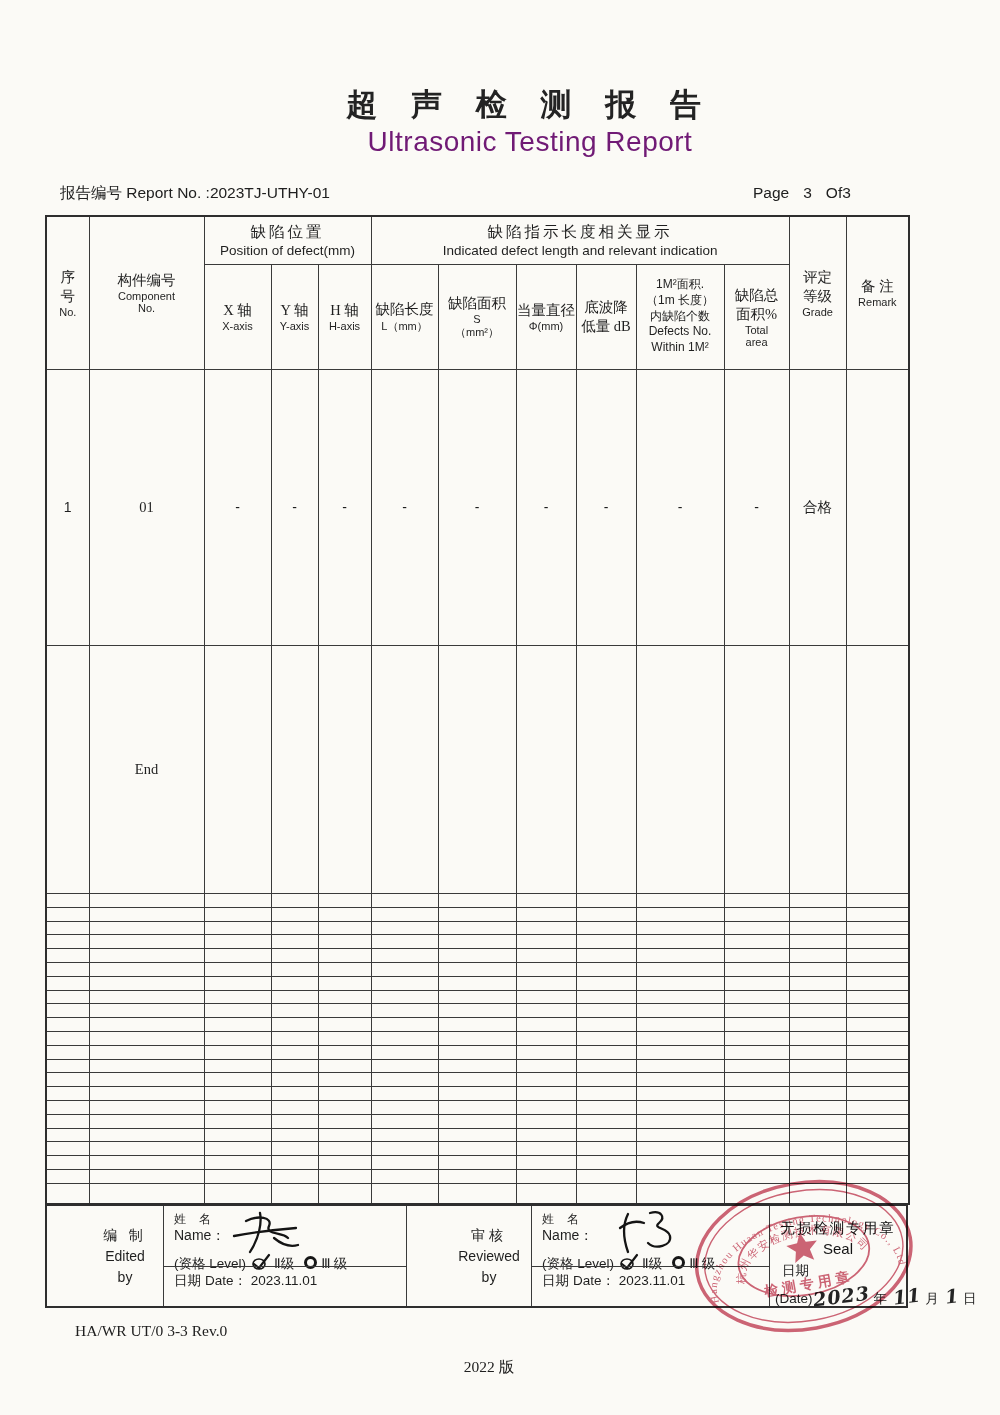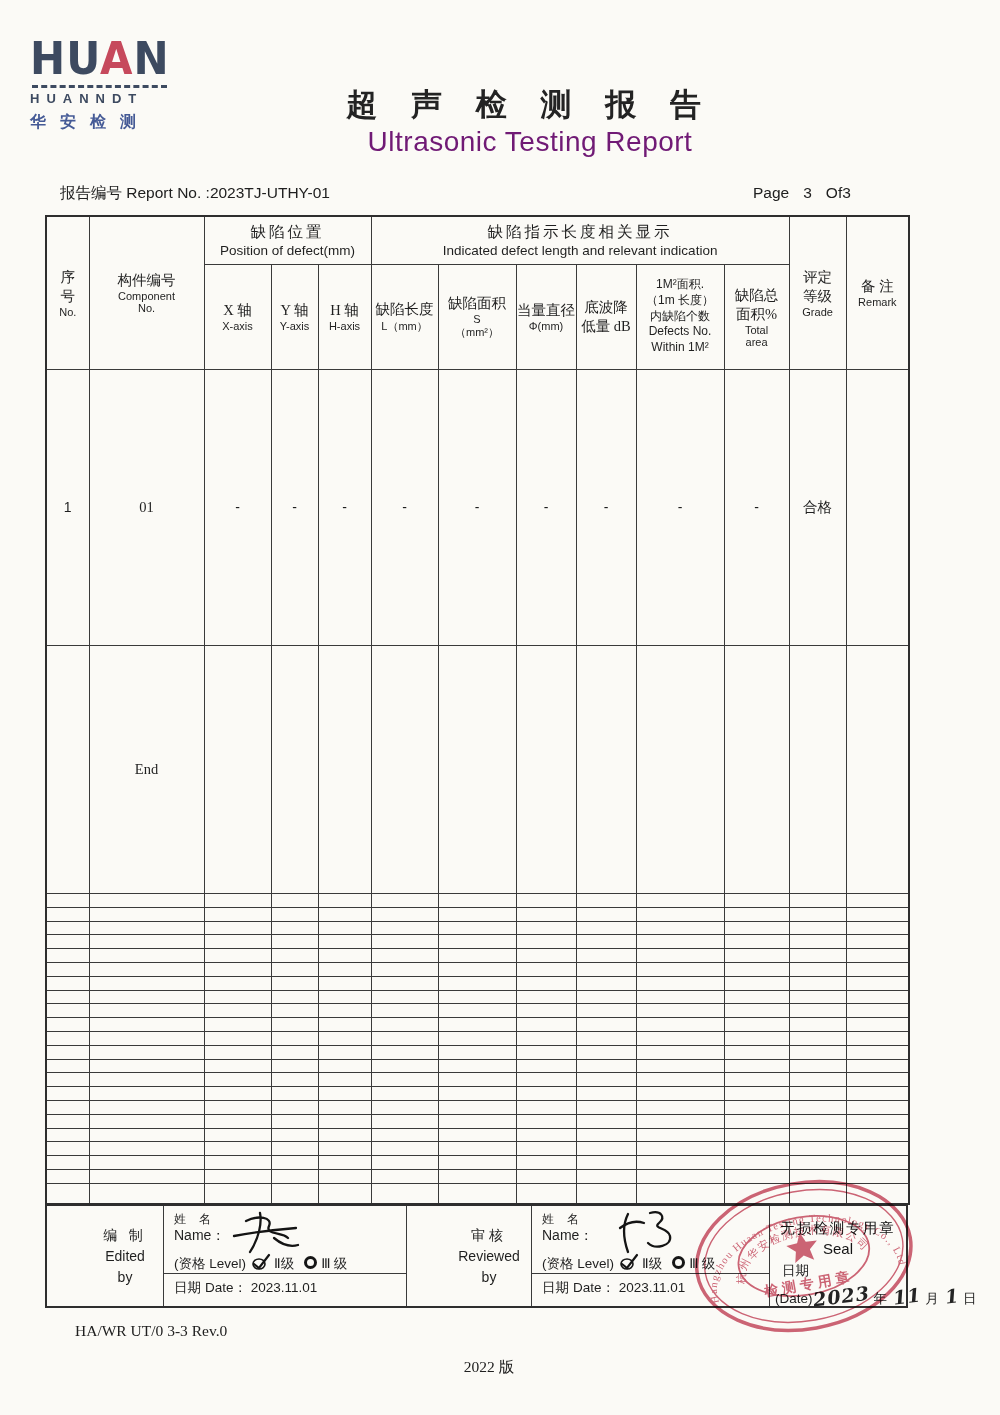--- a/index.html
+++ b/index.html
@@ -50,21 +50,21 @@
   .role .r-zh { font-family:"Liberation Serif", serif; letter-spacing:4px; }
   .namecell { text-align:left; padding:6px 0 0 10px; }
   .nm-zh { font-size:12px; letter-spacing:5px; font-family:"Liberation Serif", serif; line-height:1.25; }
   .nm-en { font-size:14px; line-height:1.25; }
   .level-line { font-size:13.5px; margin-top:7px; white-space:nowrap; }
   .level-line .lv { font-family:"Liberation Serif", serif; margin-right:8px; }
   .ring { display:inline-block; width:7px; height:7px; border:3px solid #161616;
     border-radius:50%; vertical-align:-1px; margin:0 4px 0 2px; }
   .date-row { position:absolute; left:0; right:0; bottom:0; height:27px;
     border-top:1px solid #3a3a3a; font-size:13.5px; text-align:left;
-    padding:5px 0 0 10px; box-sizing:content-box; }
+    padding:5px 0 7px 10px; box-sizing:content-box; }
   .date-row .d-zh { font-family:"Liberation Serif", serif; margin-right:4px; }
   .sig { position:absolute; pointer-events:none; }
   .sig path { stroke:#141414; stroke-width:2.3; fill:none; stroke-linecap:round; }
   .chk { vertical-align:-4px; margin:0 2px 0 4px; }
   .chk ellipse { stroke:#161616; stroke-width:1.6; fill:none; }
   .chk path { stroke:#141414; stroke-width:2.2; fill:none; stroke-linecap:round; }
   
   .sealcell { text-align:center; }
   .seal-zh { margin-top:13px; font-size:14.5px; letter-spacing:2px;
     font-family:"Liberation Serif", serif; color:#141414; }
@@ -85,26 +85,20 @@
   .doc-code { position:absolute; left:75px; top:1322px; font-size:15.5px;
     font-family:"Liberation Serif", serif; color:#202020; }
   .version { position:absolute; left:419px; top:1357px; width:140px; text-align:center;
     font-size:15.5px; font-family:"Liberation Serif", serif; color:#202020; }
 </style>
 </head>
 <body>
 
 <div class="page">
 
-  <div class="logo">
-    <div class="logo-word"><span>HU</span><span class="red">A</span><span>N</span></div>
-    <div class="logo-dash"></div>
-    <div class="logo-sub">HUANNDT</div>
-    <div class="logo-cn">华安检测</div>
-  </div>
 
   <div class="title-zh">超 声 检 测 报 告</div>
   <div class="title-en">Ultrasonic Testing Report</div>
 
   <div class="report-line">
     <span>报告编号 Report No. :</span><span>2023TJ-UTHY-01</span>
   </div>
   <div class="page-line">
     <span>Page</span><span>3</span><span>Of3</span>
   </div>

